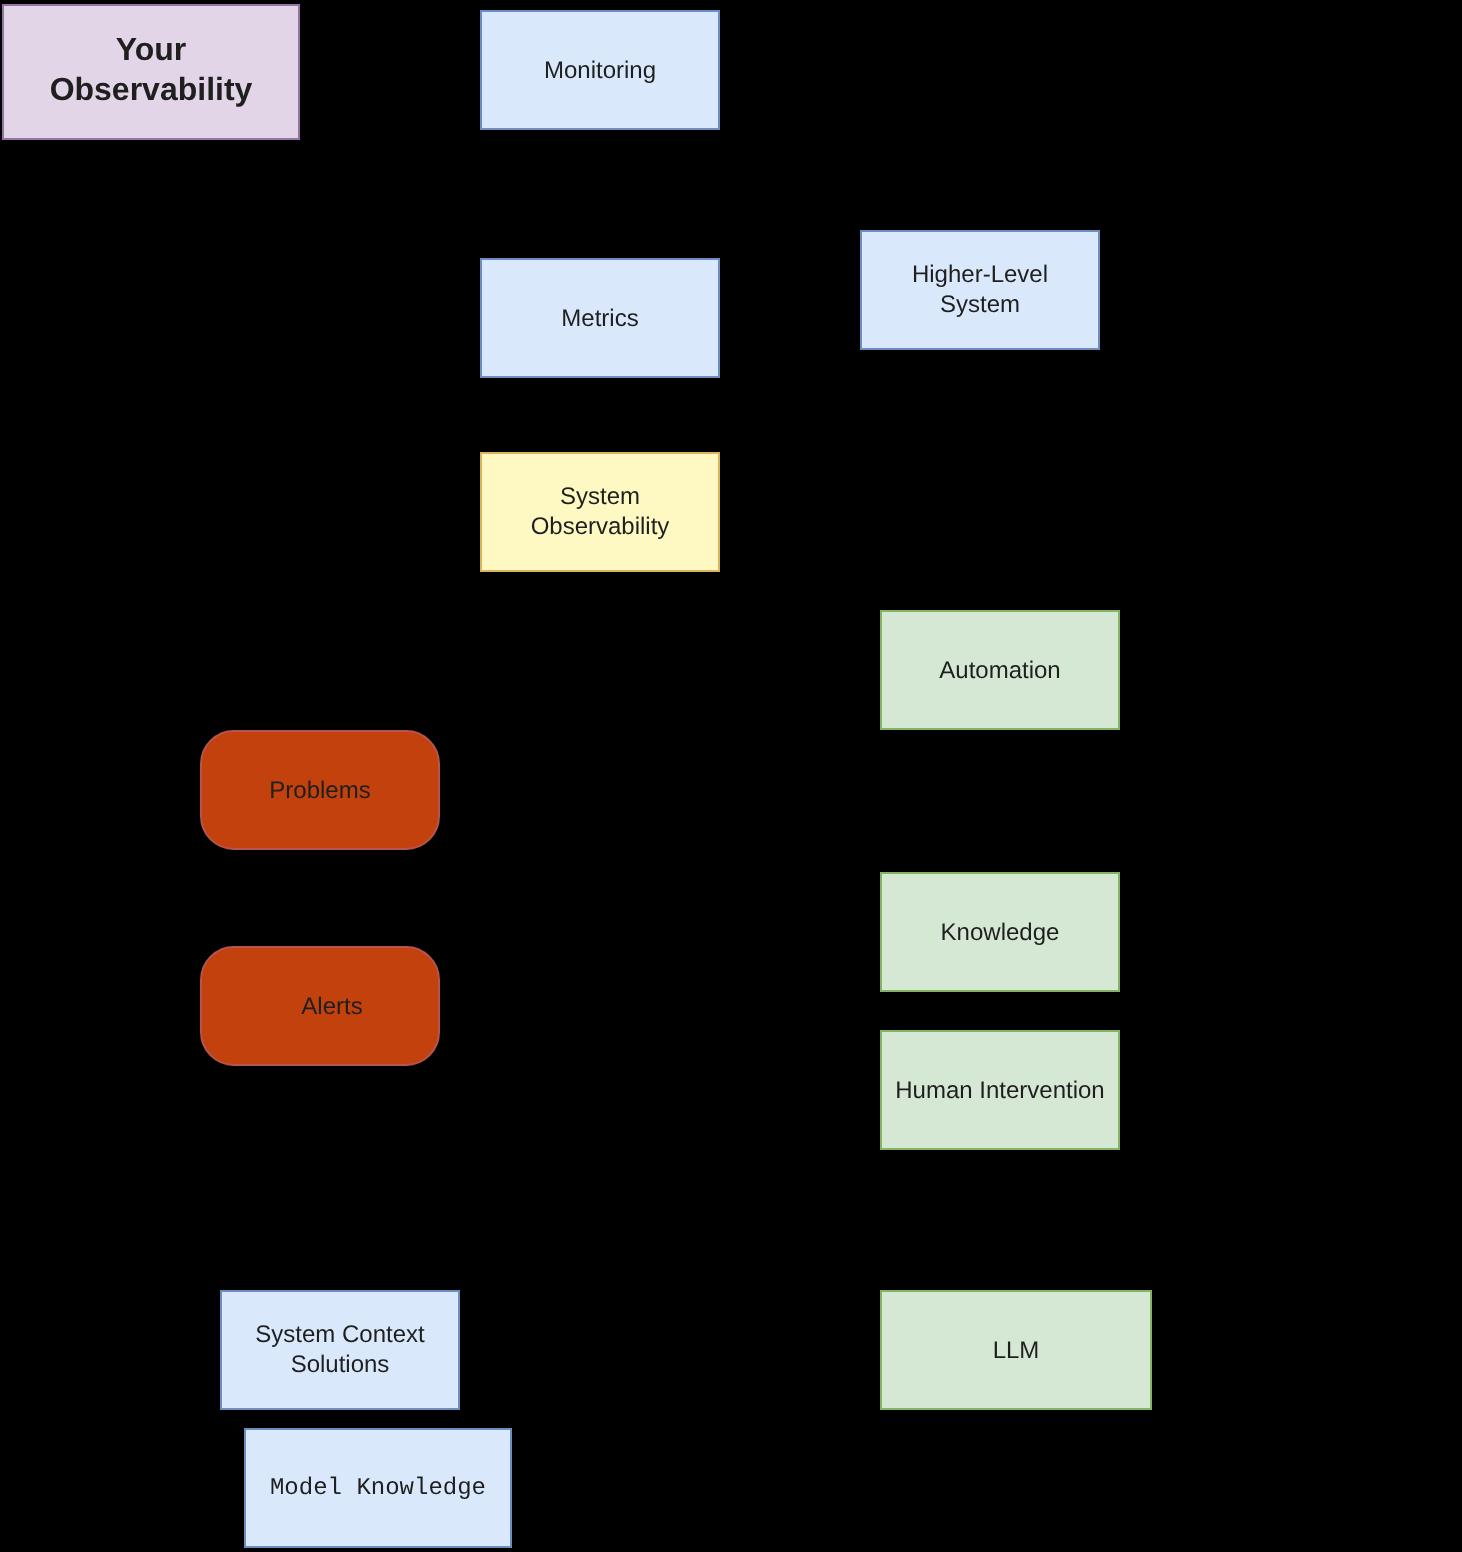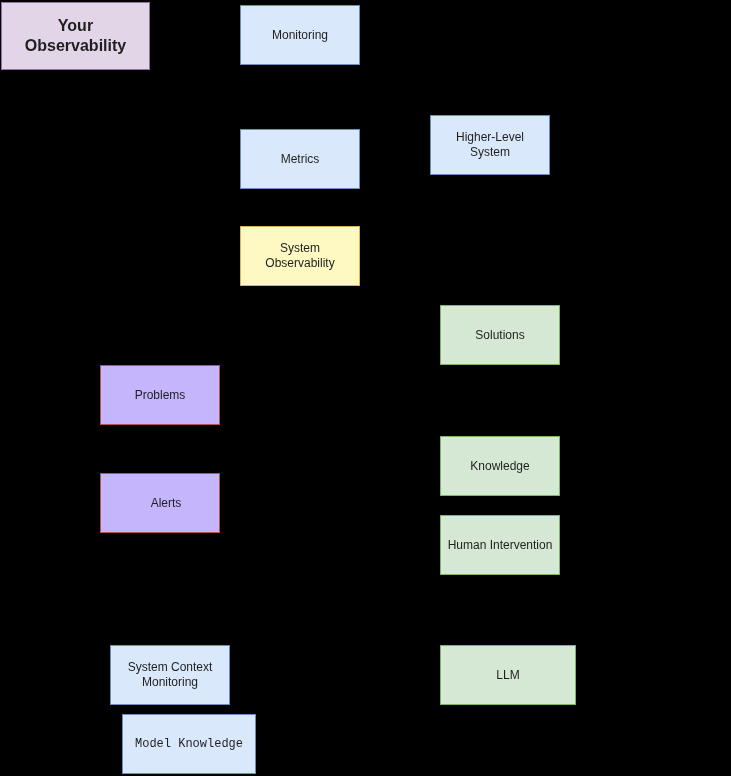--- a/index.html
+++ b/index.html
@@ -34,21 +34,21 @@
   .node-label {
     display: block;
     width: 100%;
     white-space: pre-line;
   }
   
   .fill-purple  { background: #e1d5e7; border-color: #9673a6; }
   .fill-blue    { background: #dae8fc; border-color: #6c8ebf; }
   .fill-yellow  { background: #fef9c3; border-color: #d6b656; }
   .fill-green   { background: #d5e8d4; border-color: #82b366; }
-  .fill-red     { background: #c4b5fd; border-color: #b85450; }
+  .fill-red     { background: #c2410c; border-color: #b85450; border-radius: 17px; }
 
   .title-node {
     font-size: 16px;
     font-weight: bold;
   }
 </style>
 </head>
 <body>
 
 <div id="canvas" style="width: 731px; height: 776px; background: rgb(0, 0, 0);">
@@ -63,37 +63,37 @@
     <div class="node fill-blue" style="left: 240px; top: 129px; width: 120px; height: 60px;">
       <span class="node-label">Metrics</span>
     </div>
     <div class="node fill-blue" style="left: 430px; top: 115px; width: 120px; height: 60px;">
       <span class="node-label">Higher-Level System</span>
     </div>
     <div class="node fill-yellow" style="left: 240px; top: 226px; width: 120px; height: 60px;">
       <span class="node-label">System Observability</span>
     </div>
     <div class="node fill-green" style="left: 440px; top: 305px; width: 120px; height: 60px;">
-      <span class="node-label">Solutions</span>
+      <span class="node-label">Automation</span>
     </div>
     <div class="node fill-red" style="left: 100px; top: 365px; width: 120px; height: 60px;">
       <span class="node-label">Problems</span>
     </div>
     <div class="node fill-green" style="left: 440px; top: 436px; width: 120px; height: 60px;">
       <span class="node-label">Knowledge</span>
     </div>
     <div class="node fill-red" style="left: 100px; top: 473px; width: 120px; height: 60px; padding-left: 16px;">
       <span class="node-label">Alerts</span>
     </div>
     <div class="node fill-green" style="left: 440px; top: 515px; width: 120px; height: 60px;">
       <span class="node-label">Human Intervention</span>
     </div>
     <div class="node fill-blue" style="left: 110px; top: 645px; width: 120px; height: 60px;">
       <span class="node-label">System Context
-Monitoring</span>
+Solutions</span>
     </div>
     <div class="node fill-green" style="left: 440px; top: 645px; width: 136px; height: 60px;">
       <span class="node-label">LLM</span>
     </div>
     <div class="node fill-blue" style="left: 122px; top: 714px; width: 134px; height: 60px; font-family: Liberation Mono, monospace;">
       <span class="node-label">Model Knowledge</span>
     </div>
   </div>
 
 </body></html>

